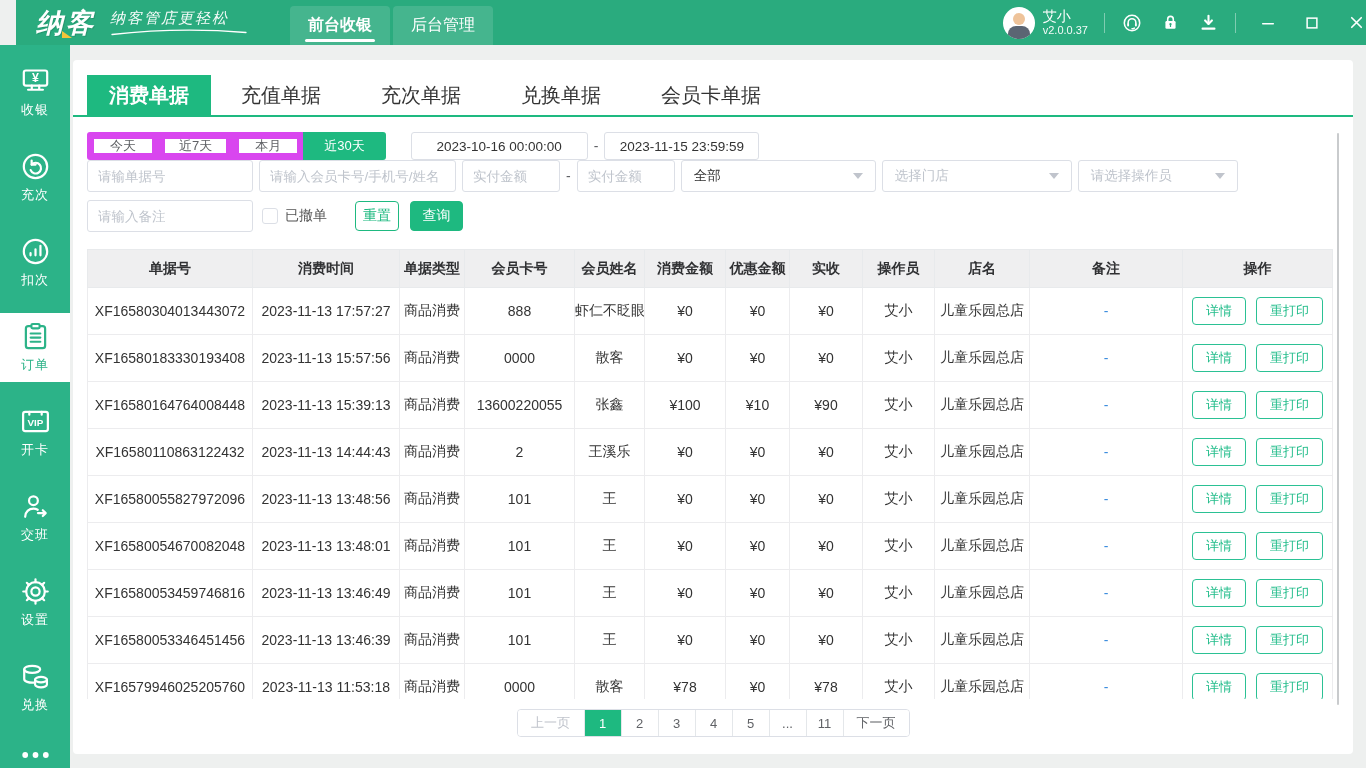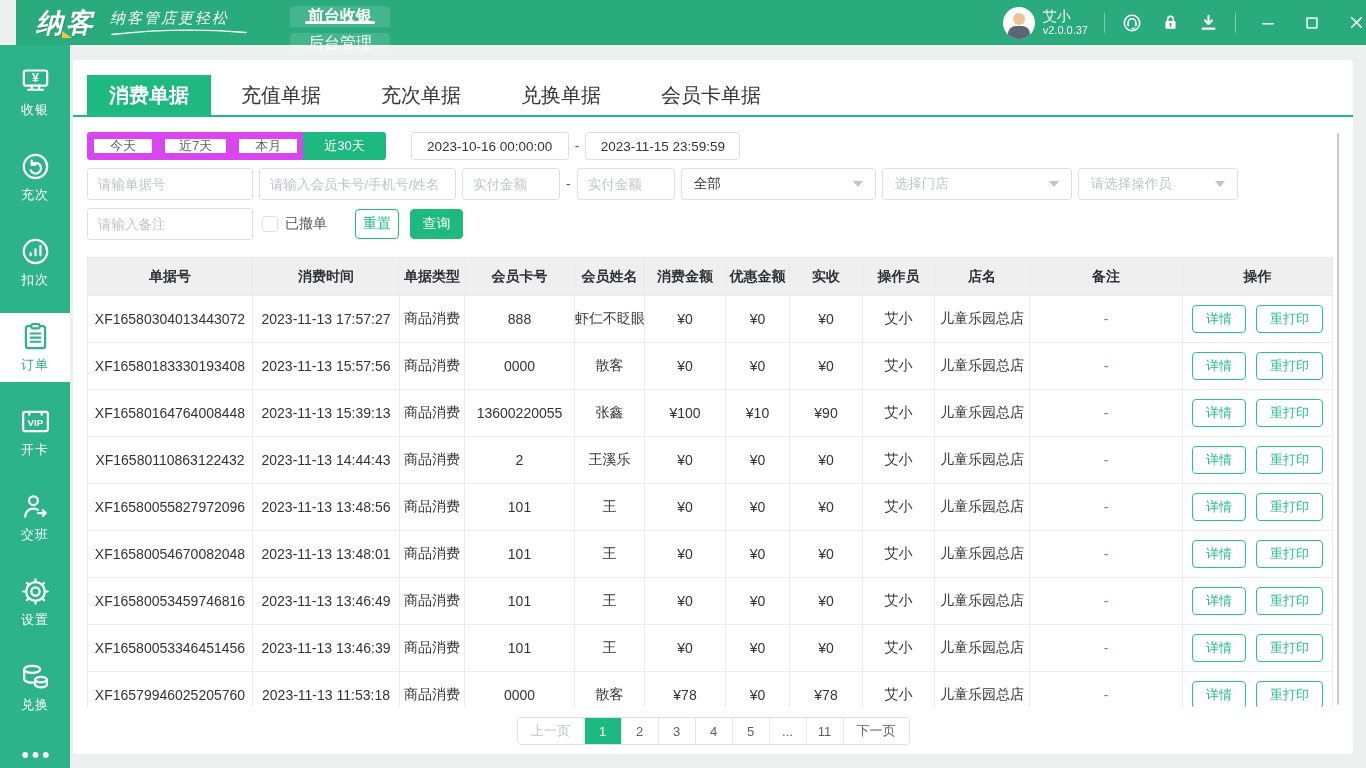--- a/index.html
+++ b/index.html
@@ -7,21 +7,21 @@
   body { font-family:"Liberation Sans","DejaVu Sans",sans-serif; background:#eef0ef; position:relative; }
 
   
   .topbar { position:absolute; top:0; left:16px; width:1366px; height:45px; background:#2aab7e; display:flex; align-items:stretch; color:#fff; z-index:5; }
   .logo-wrap { display:flex; align-items:center; padding-left:20px; position:relative; }
   .logo-text { font-size:27px; font-weight:800; font-style:italic; letter-spacing:3px; text-shadow:1px 1px 0 rgba(0,0,0,.12); }
   .logo-accent { position:absolute; left:46px; bottom:7px; width:0; height:0; border-left:10px solid #f5c53a; border-top:7px solid transparent; }
   .tagline-wrap { display:flex; flex-direction:column; justify-content:center; margin-left:14px; }
   .tagline { font-size:15px; font-style:italic; letter-spacing:2px; opacity:.96; }
   .tagline-swoosh { display:block; margin-top:1px; }
-  .nav-tabs { display:flex; margin-left:42px; align-items:center;flex-direction:column; }
+  .nav-tabs { display:flex; margin-left:42px; align-items:center; }
   .nav-tab { width:100px; margin-top:6px; height:39px; display:flex; align-items:center; justify-content:center; font-size:16px; background:rgba(255,255,255,.13); border-radius:4px 4px 0 0; margin-right:3px; cursor:pointer; position:relative; }
   .nav-tab.active { font-weight:bold; }
   .nav-tab.active::after { content:""; position:absolute; left:15px; right:15px; bottom:3px; height:3px; background:#fff; border-radius:2px; }
   .topbar-right { margin-left:auto; display:flex; align-items:center; padding-right:16px; gap:16px; }
   .user { display:flex; align-items:center; gap:8px; cursor:pointer; }
   .avatar { width:32px; height:32px; border-radius:50%; background:#fff; position:relative; overflow:hidden; }
   .avatar .head { position:absolute; left:10px; top:6px; width:12px; height:12px; border-radius:50%; background:#eec39a; }
   .avatar .body { position:absolute; left:5px; top:19px; width:22px; height:14px; border-radius:8px 8px 0 0; background:#5b6573; }
   .user-meta { display:flex; flex-direction:column; line-height:1.15; }
   .user-name { font-size:14px; }
@@ -47,25 +47,25 @@
   .doc-tab.active { background:#1eb980; color:#fff; font-weight:bold; padding:0 22px; }
 
   
   .filter-row1 { margin-top:15px; height:28px; display:flex; align-items:center; }
   .qd-group { display:flex; }
   .qd { min-width:72px; padding:0 14px; height:28px; border:7px solid #d946ef; background:#fff; color:#606266; font-size:13px; display:flex; align-items:center; justify-content:center; margin-left:-1px; cursor:pointer; position:relative; }
   .qd:first-child { margin-left:0; border-radius:3px 0 0 3px; }
   .qd:last-child { border-radius:0 3px 3px 0; }
   .qd.active { background:#1eb980; border-color:#1eb980; color:#fff; z-index:1; }
   .date-input { height:28px; border:1px solid #dcdfe6; border-radius:3px; text-align:center; font-size:13.5px; color:#333; font-family:inherit; }
-  .date-from { width:158px; margin-left:25px; }
+  .date-from { width:177px; margin-left:25px; }
   .date-to { width:155px; }
   .range-dash { color:#606266; margin:0 6px; font-size:14px; }
 
-  .filter-row2 { margin-top:8px; height:32px; display:flex; align-items:center; }
+  .filter-row2 { margin-top:0; height:32px; display:flex; align-items:center; }
   .txt-input { height:32px; border:1px solid #dcdfe6; border-radius:3px; padding:0 10px; font-size:13.5px; color:#333; font-family:inherit; }
   .txt-input::placeholder { color:#bfc4cc; }
   .in-order { width:166px; }
   .in-member { width:197px; margin-left:6px; }
   .in-amount { width:98px; margin-left:6px; text-align:left; }
   .in-amount2 { margin-left:0; }
   .select { height:32px; border:1px solid #dcdfe6; border-radius:3px; padding:0 12px; display:flex; align-items:center; justify-content:space-between; cursor:pointer; background:#fff; }
   .select .val { font-size:13.5px; color:#333; }
   .select .ph { font-size:13.5px; color:#bfc4cc; }
   .caret { width:0; height:0; border-left:5px solid transparent; border-right:5px solid transparent; border-top:6px solid #c0c4cc; margin-left:8px; }

